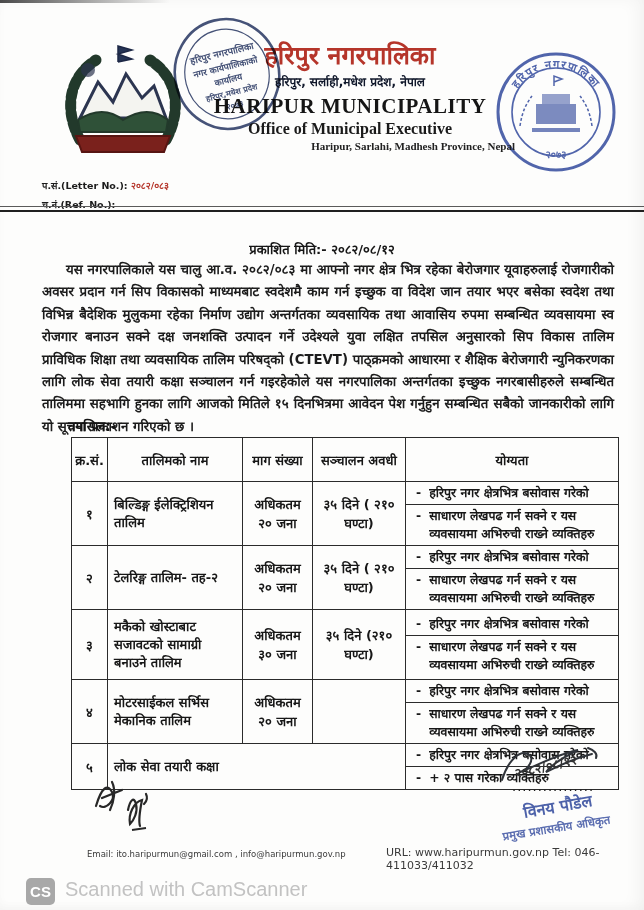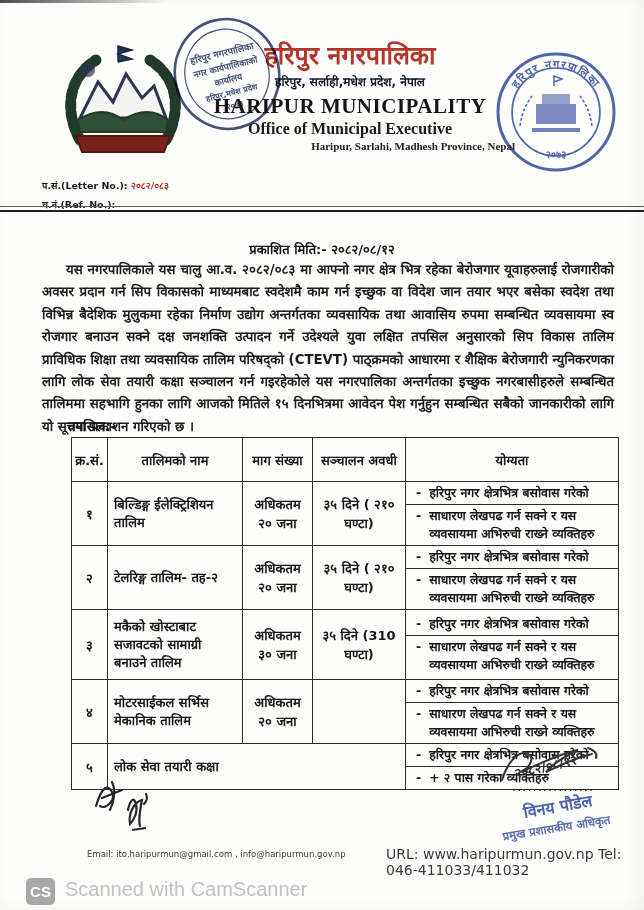--- a/index.html
+++ b/index.html
@@ -43,21 +43,21 @@
   .qrow{display:flex;gap:8px;padding:2px 4px 2px 10px;font-size:12.4px;font-weight:600;line-height:18px;}
   .qrow+.qrow{border-top:1.4px solid #2b2b2b;}
   .dash{flex:0 0 auto;}
 
   
   .dots{left:512px;top:779px;font-size:13px;letter-spacing:1px;color:#222;}
   .handdate{left:514px;top:757px;font-size:13px;color:#333;transform:rotate(-13deg);font-weight:600;}
   .officer-name{left:523px;top:795px;font-size:16px;font-weight:bold;color:#3f55a3;transform:rotate(-10deg);opacity:.92;z-index:5;}
   .officer-title{left:502px;top:820px;font-size:11.5px;font-weight:bold;color:#3f55a3;transform:rotate(-9deg);opacity:.85;z-index:5;}
   .email{left:87px;top:849px;font-size:8.5px;color:#3a3a3a;}
-  .url{left:386px;top:846px;font-size:14px;color:#3a3a3a;}
+  .url{left:386px;top:846px;font-size:11px;color:#3a3a3a;}
 
   
   .cs-badge{left:26px;top:878px;width:29px;height:27px;background:#a8a8a8;border-radius:5px;
             color:#ffffff;font-family:"Liberation Sans",sans-serif;font-weight:bold;font-size:15px;
             display:flex;align-items:center;justify-content:center;}
   .cs-label{left:65px;top:878px;font-family:"Liberation Sans",sans-serif;font-size:20px;color:#c2c2c2;}
 
   .stampwrap{left:168px;top:14px;width:118px;height:120px;transform:rotate(-14deg);opacity:.88;mix-blend-mode:multiply;z-index:4;}
   .sealwrap{left:492px;top:46px;width:128px;height:132px;opacity:.9;filter:blur(.3px);}
   .emblemwrap{left:58px;top:40px;width:130px;height:130px;filter:blur(.2px);}
@@ -185,21 +185,21 @@
           <div class="qrow">
               <span class="dash">-</span>
               <span>साधारण लेखपढ गर्न सक्ने र यस व्यवसायमा अभिरुची राख्ने व्यक्तिहरु</span>
             </div>
         </td>
       </tr>
       <tr style="height:70px;">
         <td class="sn">३</td>
         <td class="nm">मकैको खोस्टाबाट सजावटको सामाग्री बनाउने तालिम</td>
         <td class="qt">अधिकतम ३० जना</td>
-        <td class="du">३५ दिने (310 घण्टा)</td>
+        <td class="du">३५ दिने (२१० घण्टा)</td>
         <td class="qual">
           <div class="qrow">
               <span class="dash">-</span>
               <span>हरिपुर नगर क्षेत्रभित्र बसोवास गरेको</span>
             </div>
           <div class="qrow">
               <span class="dash">-</span>
               <span>साधारण लेखपढ गर्न सक्ने र यस व्यवसायमा अभिरुची राख्ने व्यक्तिहरु</span>
             </div>
         </td>

